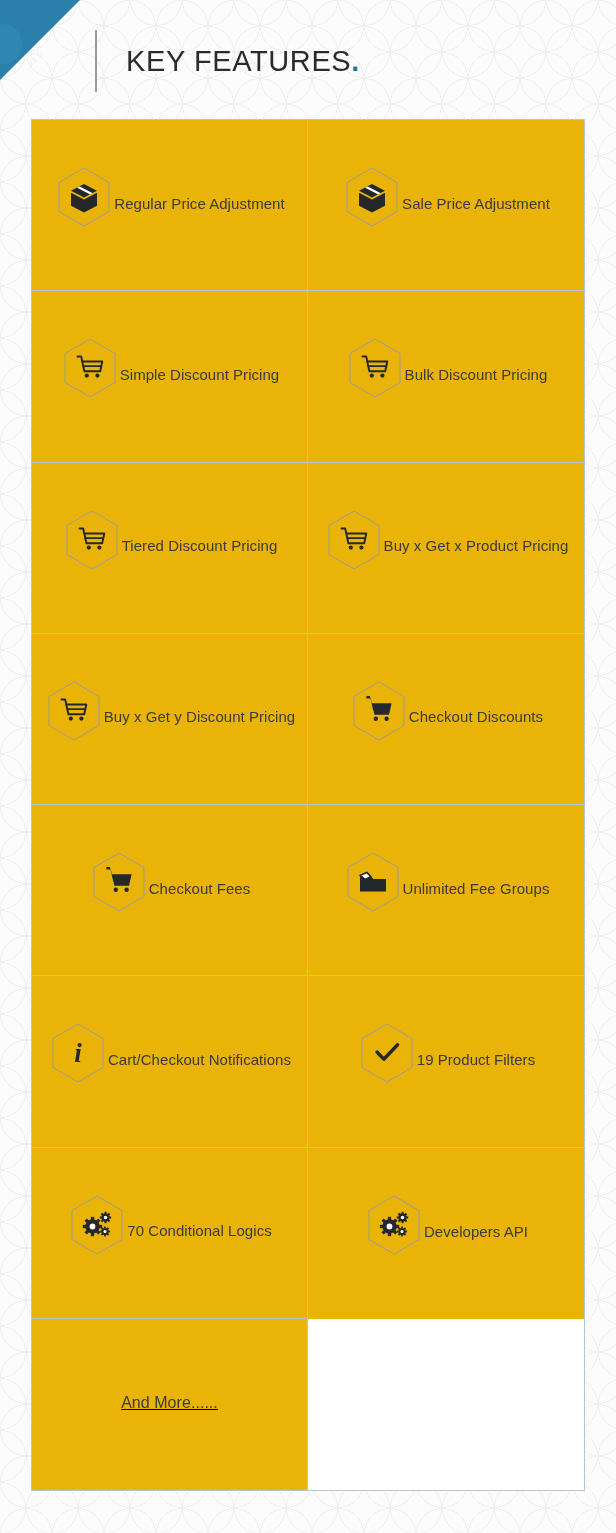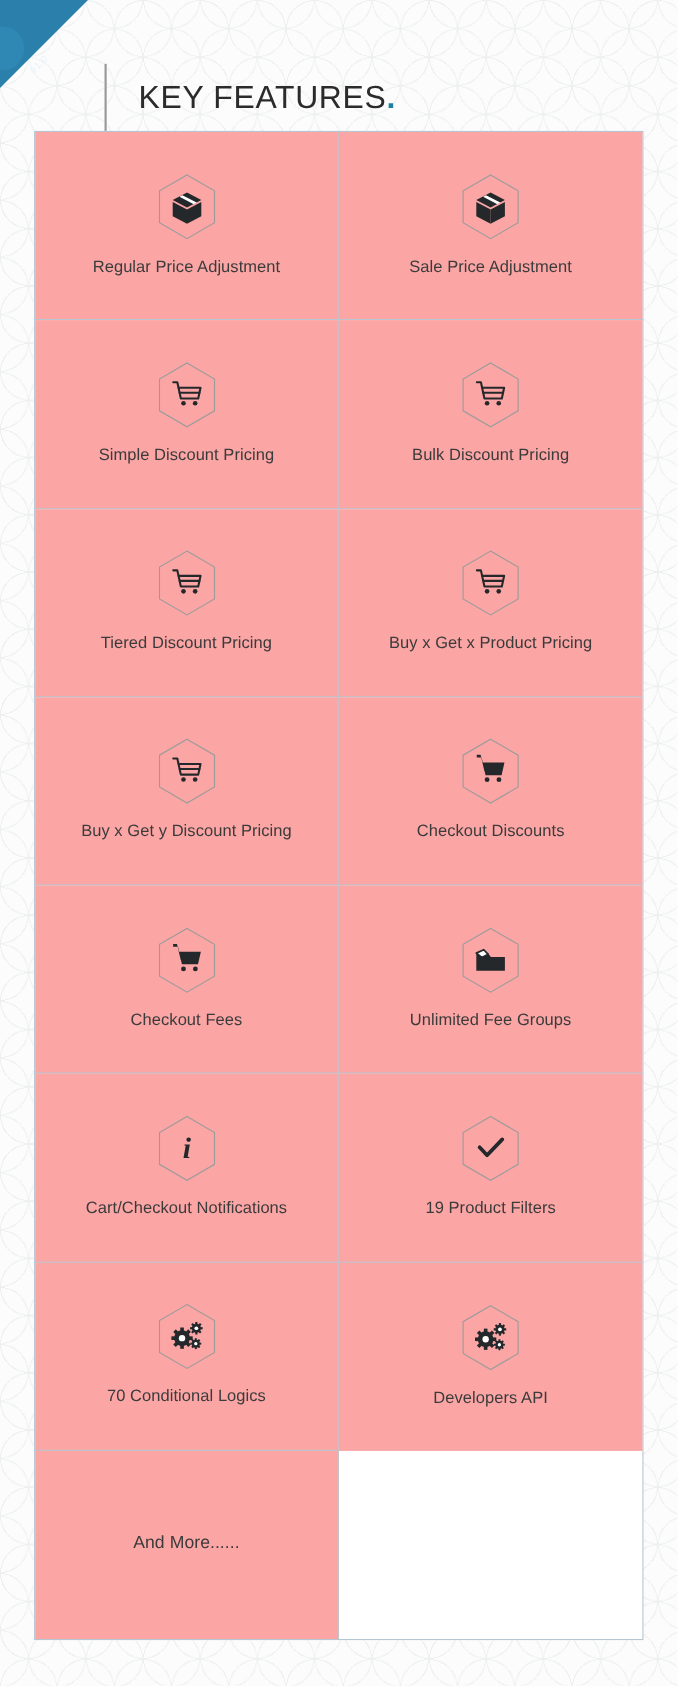--- a/index.html
+++ b/index.html
@@ -43,21 +43,20 @@
   }
   .corner-ribbon svg { display: block; }
 
   
   .header {
     position: absolute;
     left: 0; top: 0;
     width: 616px;
     height: 119px;
     z-index: 2;
-    margin-top: 28px;
   }
   .header-rule {
     position: absolute;
     left: 95px;
     top: 30px;
     width: 2px;
     height: 62px;
     background: #9a9a9a;
   }
   .header-title {
@@ -89,29 +88,29 @@
     display: grid;
     grid-template-columns: 1fr 1fr;
     grid-auto-rows: 1fr;
     z-index: 2;
   }
   .feature-cell {
     box-sizing: border-box;
     border-right: 1px solid #b3c6d1;
     border-bottom: 1px solid #b3c6d1;
     display: flex;
-    flex-direction: column;
+    flex-direction: row;
     align-items: center;
     justify-content: center;
     padding: 6px 8px 10px;
-    background: #fca5a5;
+    background: #eab308;
   }
   .feature-cell:nth-child(2n) { border-right: none; }
   .feature-cell:nth-last-child(-n+2) { border-bottom: none; }
-  .feature-cell.no-icon { justify-content: center; }
+  .feature-cell.no-icon { justify-content: center; text-decoration: underline; }
 
   .icon-hex {
     width: 60px;
     height: 66px;
     margin-bottom: 12px;
     position: relative;
     flex: none;
   }
   .icon-hex svg { display: block; }
 

